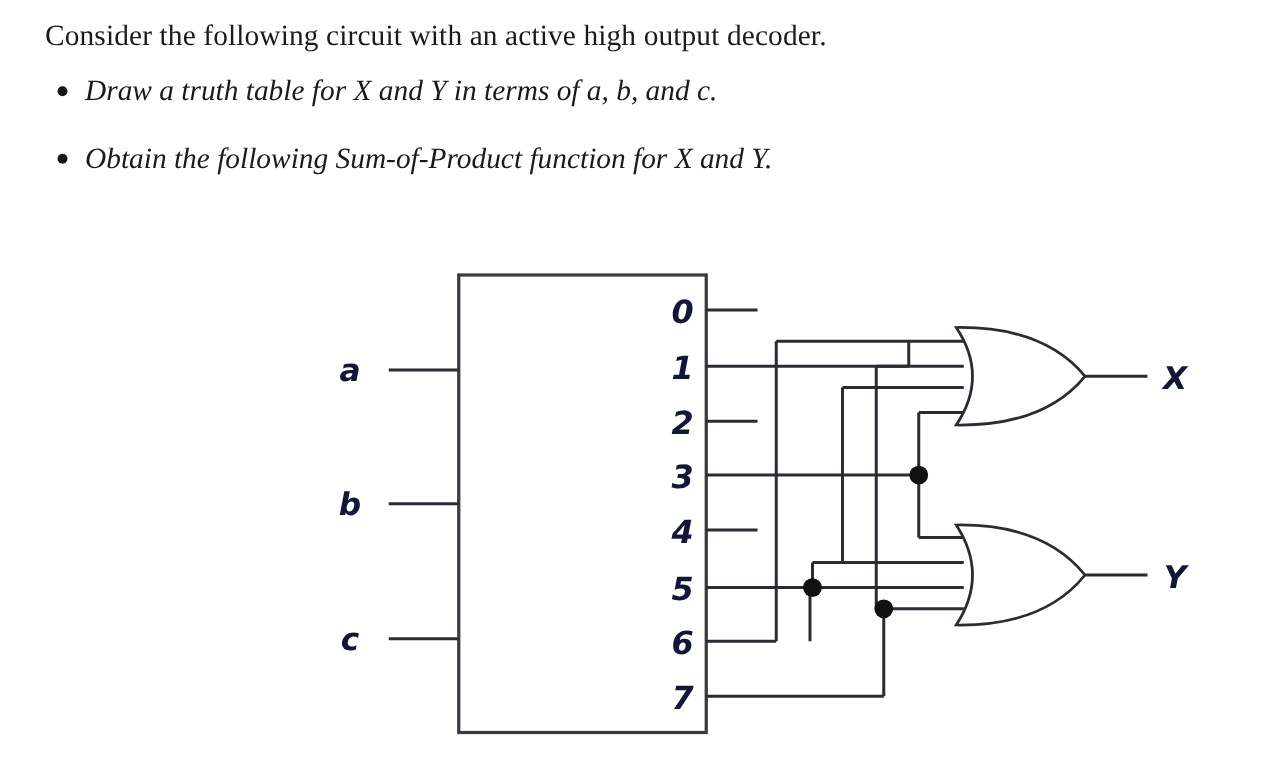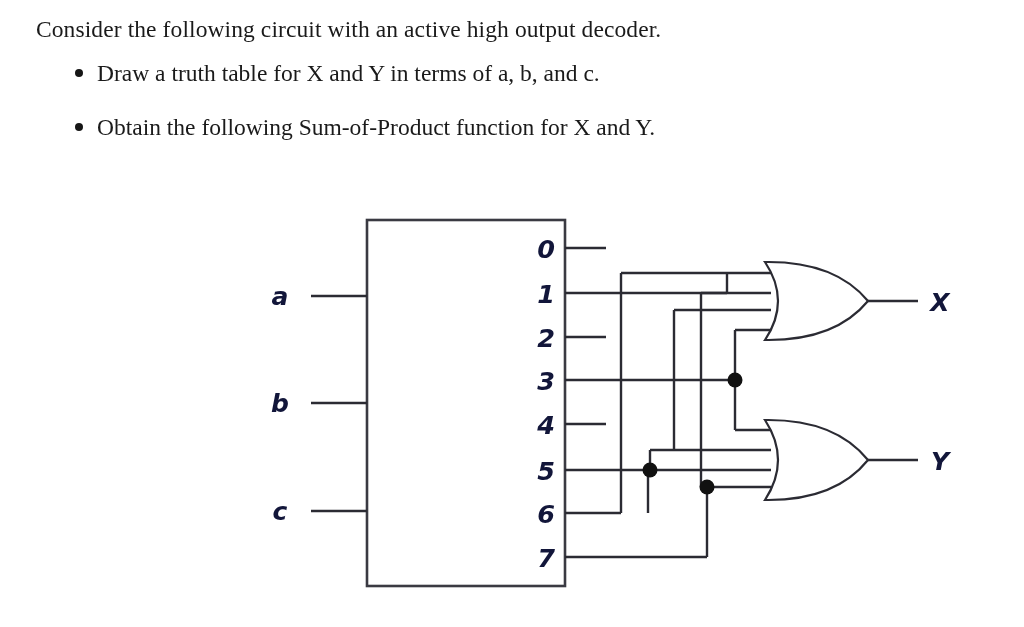--- a/index.html
+++ b/index.html
@@ -9,21 +9,21 @@
     color:#1a1a1a;overflow:hidden;position:relative;
   }
   #root{position:relative;width:891px;height:627px;}
 
   .prompt-block{position:absolute;left:0;top:0;width:1024px;}
   .lead-line{
     position:absolute;left:36px;top:14px;
     font-size:23.5px;line-height:30px;letter-spacing:.1px;
     white-space:nowrap;
   }
-  .bullet-list{position:absolute;left:53px;top:58px;width:960px;}
+  .bullet-list{position:absolute;left:24px;top:58px;width:960px;font-style:italic;}
   .bullet-row{
     position:relative;display:block;
     font-size:23.5px;line-height:30px;white-space:nowrap;
     margin-bottom:24px;padding-left:44px;
   }
   .bullet-dot{
     position:absolute;left:22px;top:11px;
     width:8px;height:8px;border-radius:50%;background:#161616;
   }
 

